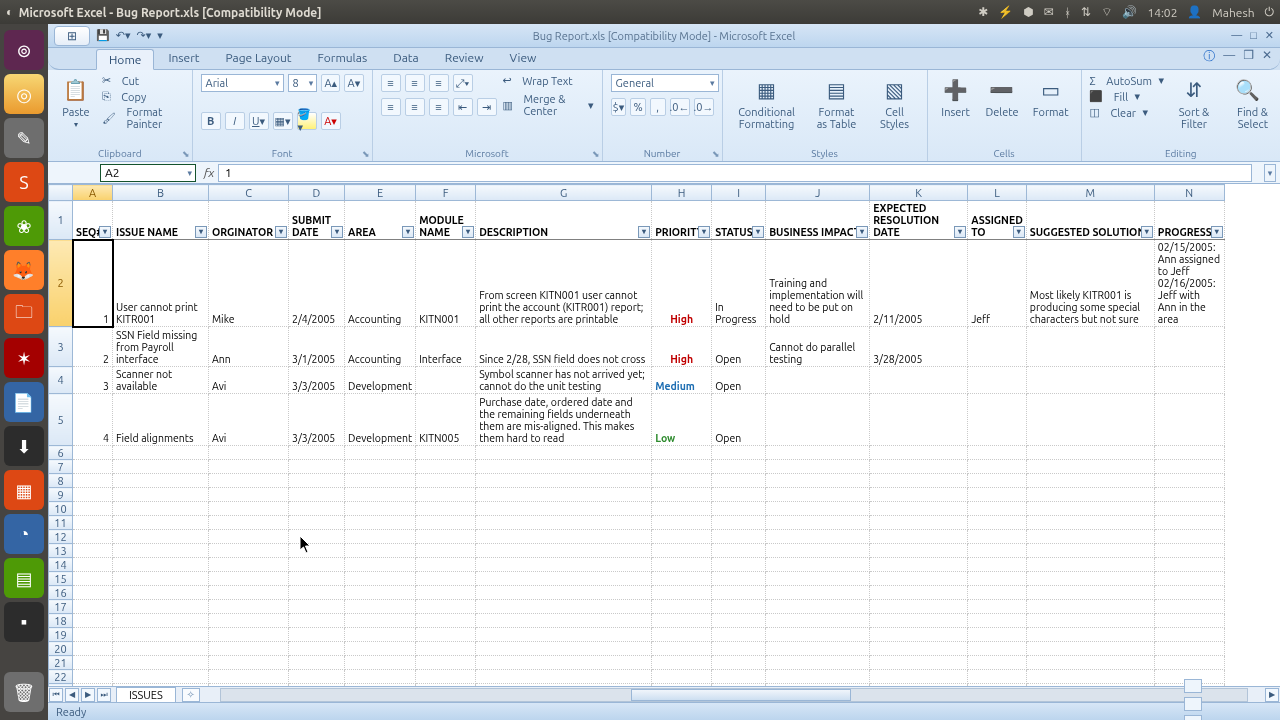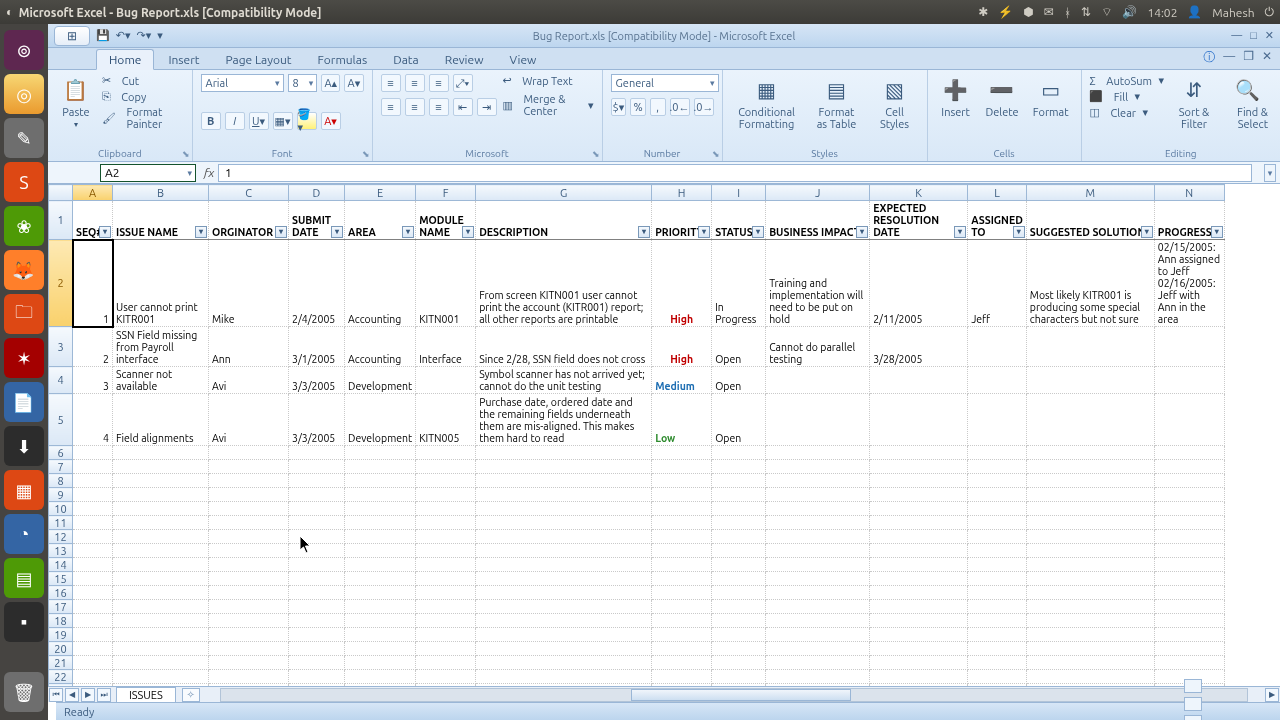--- a/index.html
+++ b/index.html
@@ -26,21 +26,21 @@
 .app { position: absolute; left: 48px; right: 0; top: 24px; bottom: 0; background:#cfe0f2; display:flex; flex-direction:column; }
 
 
 .qat { height: 24px; background: linear-gradient(#d6e5f5,#bdd6ef); display:flex; align-items:center; font-size:11px; color:#3b5b7e; padding:0 6px; border-bottom:1px solid #9ab6d6;}
 .qat .orb { width:36px;height:20px;border-radius:4px;background:linear-gradient(#fff,#e6eef8);border:1px solid #9ab6d6;display:flex;align-items:center;justify-content:center;font-size:12px;margin-right:6px;}
 .qat .qbtns { display:flex; gap:6px; color:#3b5b7e;}
 .qat .wintitle { position:absolute; left:50%; transform:translateX(-50%); color:#58728f;}
 .qat .winctl { margin-left:auto; display:flex; gap:8px; color:#4a6a8f;}
 
 
-.rtabs { height:22px; background:#cfe0f2; display:flex; align-items:flex-end; padding-left:48px; gap:2px; font-size:12px; color:#3b5b7e; border-bottom:1px solid #9ab6d6;}
+.rtabs { height:22px; background:#cfe0f2; display:flex; padding-left:48px; gap:2px; font-size:12px; color:#3b5b7e; border-bottom:1px solid #9ab6d6;border-radius:11px;}
 .rtabs .tab{ padding:3px 12px; cursor:default;}
 .rtabs .tab.active{ background:#e9f1fb; border:1px solid #9ab6d6; border-bottom:1px solid #e9f1fb; border-radius:3px 3px 0 0; color:#2b4c72; position:relative; top:1px;}
 .rtabs .help{ margin-left:auto; margin-right:8px; display:flex; gap:8px; color:#4a6a8f; padding-bottom:3px;}
 
 
 .ribbon { height:92px; background:linear-gradient(#eaf3fc,#d9e8f7); border-bottom:1px solid #9ab6d6; display:flex; font-size:11px; color:#3b5b7e; overflow:hidden;}
 .rgroup { border-right:1px solid #b9cee5; padding:4px 8px 2px; display:flex; flex-direction:column; justify-content:space-between; position:relative;}
 .rgroup .gname { text-align:center; font-size:10px; color:#5a7aa0; padding-top:2px;}
 .rgroup .body { display:flex; gap:6px; align-items:flex-start;}
 .bigbtn { display:flex; flex-direction:column; align-items:center; gap:2px; padding:2px 4px; min-width:40px;}
@@ -78,21 +78,21 @@
 
 
 .sheettabs { position:absolute; left:0; right:0; bottom:18px; height:16px; background:#e8eff8; border-top:1px solid #9ab6d6; display:flex; align-items:center; font-size:11px;}
 .sheettabs .navb { width:14px;height:14px;border:1px solid #9ab6d6;background:#f2f8fe;margin:0 1px;display:flex;align-items:center;justify-content:center;font-size:8px;color:#3b5b7e;}
 .sheettabs .stab { background:#fff; border:1px solid #9ab6d6; border-bottom:none; padding:0 12px; height:15px; display:flex;align-items:center; margin-left:4px;}
 .sheettabs .newtab{ width:18px;height:14px;border:1px solid #9ab6d6;background:#f8fbfe;margin-left:6px;display:flex;align-items:center;justify-content:center;font-size:10px;color:#7a98b8;}
 .sheettabs .hscroll{ flex:1; margin:0 16px 0 20px; height:14px; background:#dbe3ec; position:relative; border:1px solid #b2c4d8;}
 .sheettabs .hscroll .thumb{position:absolute;left:40%;width:220px;top:0;bottom:0;background:linear-gradient(#f0f5fb,#cddff1);border:1px solid #9ab6d6;}
 
 
-.status { position:absolute; left:8px; right:0; bottom:0; height:18px; background:linear-gradient(#d7e6f6,#bcd5ee); border-top:1px solid #9ab6d6; display:flex; align-items:center; font-size:11px; color:#3b5b7e; padding:0 8px;}
+.status { position:absolute; left:0; right:0; bottom:0; height:18px; background:linear-gradient(#d7e6f6,#bcd5ee); border-top:1px solid #9ab6d6; display:flex; align-items:center; font-size:11px; color:#3b5b7e; padding:0 8px;}
 .status .views{ margin-left:auto; display:flex; gap:4px; align-items:center;flex-direction:column;}
 .status .vb{ width:18px;height:14px;border:1px solid #9ab6d6;background:#eef5fc;}
 .status .zoom{ display:flex; align-items:center; gap:6px; margin-left:10px;}
 .status .zslider{ width:90px;height:4px;background:#9ab6d6;position:relative;}
 .status .zslider::after{content:"";position:absolute;left:45%;top:-4px;width:6px;height:12px;background:#eef5fc;border:1px solid #7a98b8;}
 
 .corner { background:linear-gradient(#f5f9fd,#dbe8f6); border:1px solid #9db8d6;}
 .cursor { position:absolute; width:12px;height:18px; pointer-events:none; z-index:10;}
 .cursor svg{width:12px;height:18px;}
 </style>

